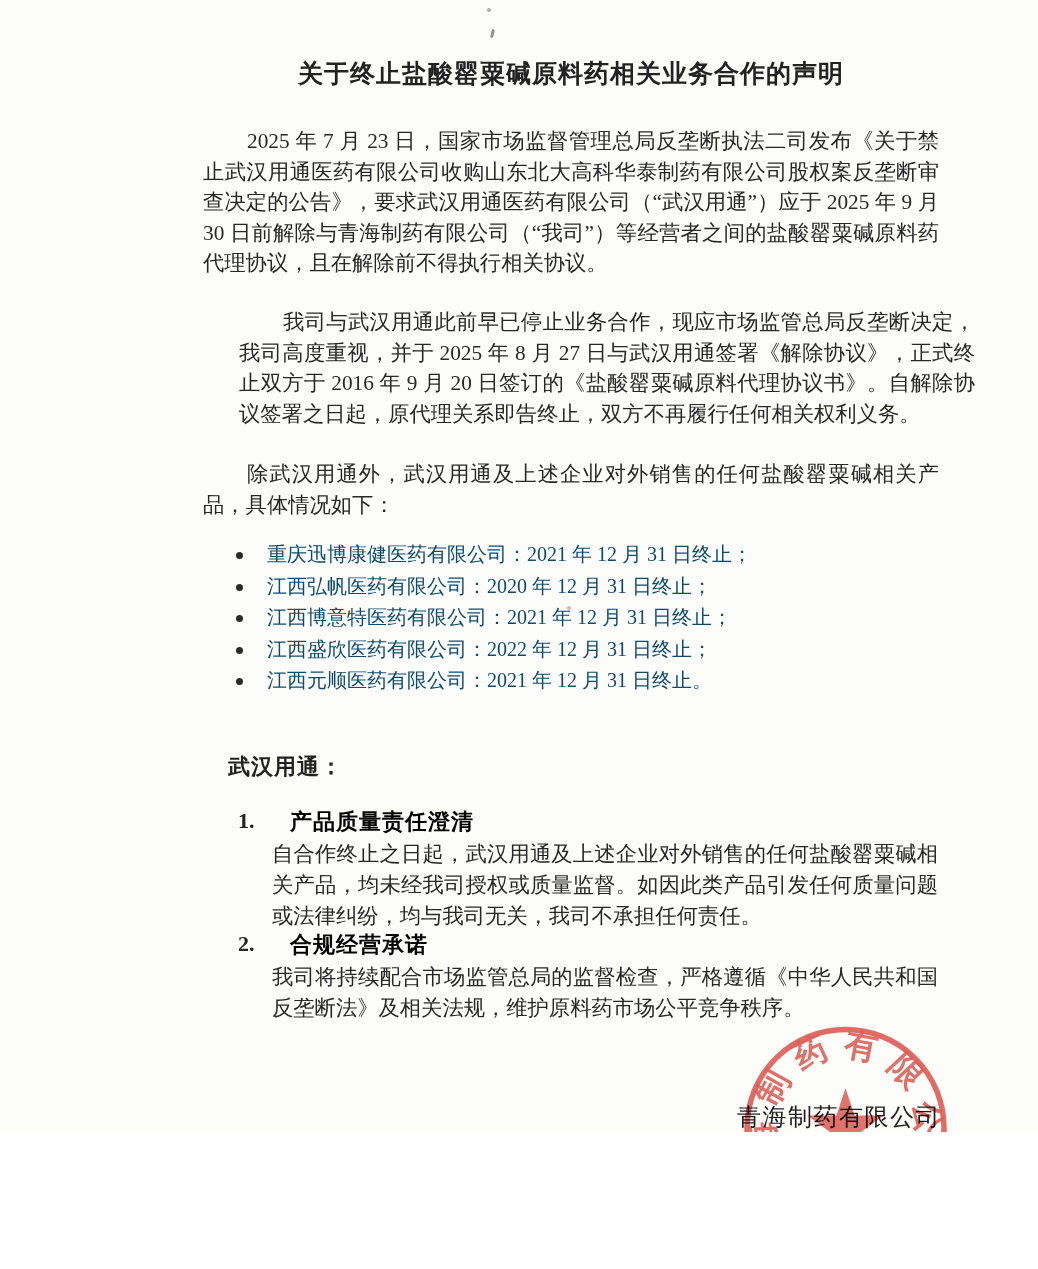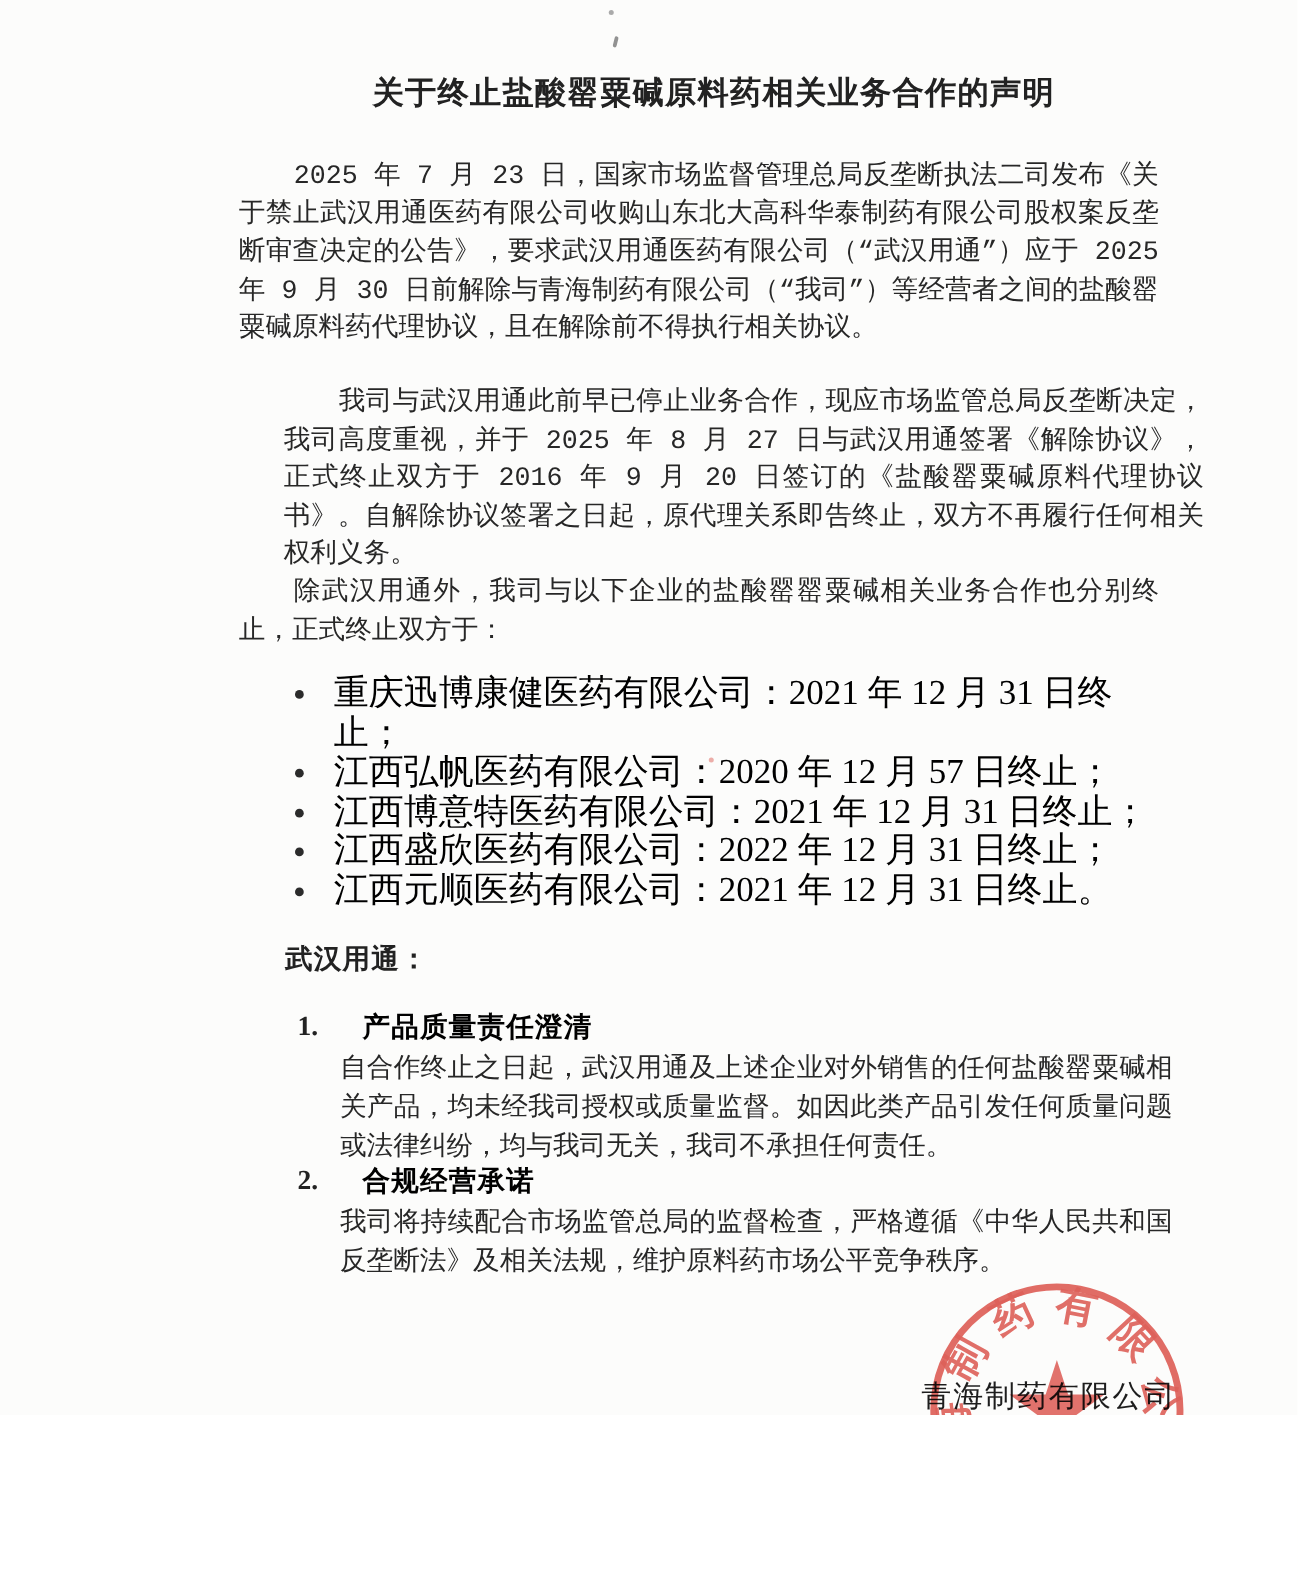--- a/index.html
+++ b/index.html
@@ -16,37 +16,36 @@
 
   .doc-title {
     left:203px; top:57px; width:736px;
     text-align:center;
     font-family:"Liberation Sans","DejaVu Sans",sans-serif;
     font-weight:bold; font-size:25px; letter-spacing:1px;
     color:#222;
   }
 
   .para {
-    left:191px; width:736px;
+    left:203px; width:736px;
     font-size:21.3px; line-height:30.6px;
     text-align:justify; text-indent:44px;
     color:#272727;
-    font-family:Liberation Mono, monospace;
   }
   #p1 { top:126px; }
   #p2 { top:307px;margin-left:36px; }
   #p3 { top:459px; }
 
   .bullets {
     left:233px; top:539px; width:710px;
     list-style:none; margin:0; padding:0;
   }
   .bullets li {
     position:relative; padding-left:34px;
-    font-size:28px; line-height:31.6px; color:#000000;
+    font-size:20px; line-height:31.6px; color:#0c4a6e;
   }
   .bullet-dot {
     position:absolute; left:3px; top:13px;
     width:7px; height:7px; border-radius:50%;
     background:#2b2b2b;
   }
 
   .special-heading {
     left:228px; top:752px;
     font-family:"Liberation Sans","DejaVu Sans",sans-serif;
@@ -100,25 +99,25 @@
 <div class="page">
 
   <div class="abs artifact" id="artifact1"></div>
   <div class="abs artifact" id="artifact2"></div>
   <div class="abs artifact" id="artifact3"></div>
 
   <div class="abs doc-title">关于终止盐酸罂粟碱原料药相关业务合作的声明</div>
 
   <div class="abs para" id="p1">2025 年 7 月 23 日，国家市场监督管理总局反垄断执法二司发布《关于禁止武汉用通医药有限公司收购山东北大高科华泰制药有限公司股权案反垄断审查决定的公告》，要求武汉用通医药有限公司（“武汉用通”）应于 2025 年 9 月 30 日前解除与青海制药有限公司（“我司”）等经营者之间的盐酸罂粟碱原料药代理协议，且在解除前不得执行相关协议。</div>
   <div class="abs para" id="p2">我司与武汉用通此前早已停止业务合作，现应市场监管总局反垄断决定，我司高度重视，并于 2025 年 8 月 27 日与武汉用通签署《解除协议》，正式终止双方于 2016 年 9 月 20 日签订的《盐酸罂粟碱原料代理协议书》。自解除协议签署之日起，原代理关系即告终止，双方不再履行任何相关权利义务。</div>
-  <div class="abs para" id="p3">除武汉用通外，我司与以下企业的盐酸罂罂粟碱相关业务合作也分别终止，正式终止双方于：</div>
+  <div class="abs para" id="p3">除武汉用通外，武汉用通及上述企业对外销售的任何盐酸罂粟碱相关产品，具体情况如下：</div>
 
   <ul class="abs bullets">
     <li><span class="bullet-dot"></span><span>重庆迅博康健医药有限公司：2021 年 12 月 31 日终止；</span></li>
-    <li><span class="bullet-dot"></span><span>江西弘帆医药有限公司：2020 年 12 月 57 日终止；</span></li>
+    <li><span class="bullet-dot"></span><span>江西弘帆医药有限公司：2020 年 12 月 31 日终止；</span></li>
     <li><span class="bullet-dot"></span><span>江西博意特医药有限公司：2021 年 12 月 31 日终止；</span></li>
     <li><span class="bullet-dot"></span><span>江西盛欣医药有限公司：2022 年 12 月 31 日终止；</span></li>
     <li><span class="bullet-dot"></span><span>江西元顺医药有限公司：2021 年 12 月 31 日终止。</span></li>
   </ul>
 
   <div class="abs special-heading">武汉用通：</div>
 
   <span class="abs item-num" id="item1-num">1.</span>
   <span class="abs item-heading" id="item1-heading">产品质量责任澄清</span>
   <div class="abs item-body" id="item1-body">自合作终止之日起，武汉用通及上述企业对外销售的任何盐酸罂粟碱相关产品，均未经我司授权或质量监督。如因此类产品引发任何质量问题或法律纠纷，均与我司无关，我司不承担任何责任。</div>

